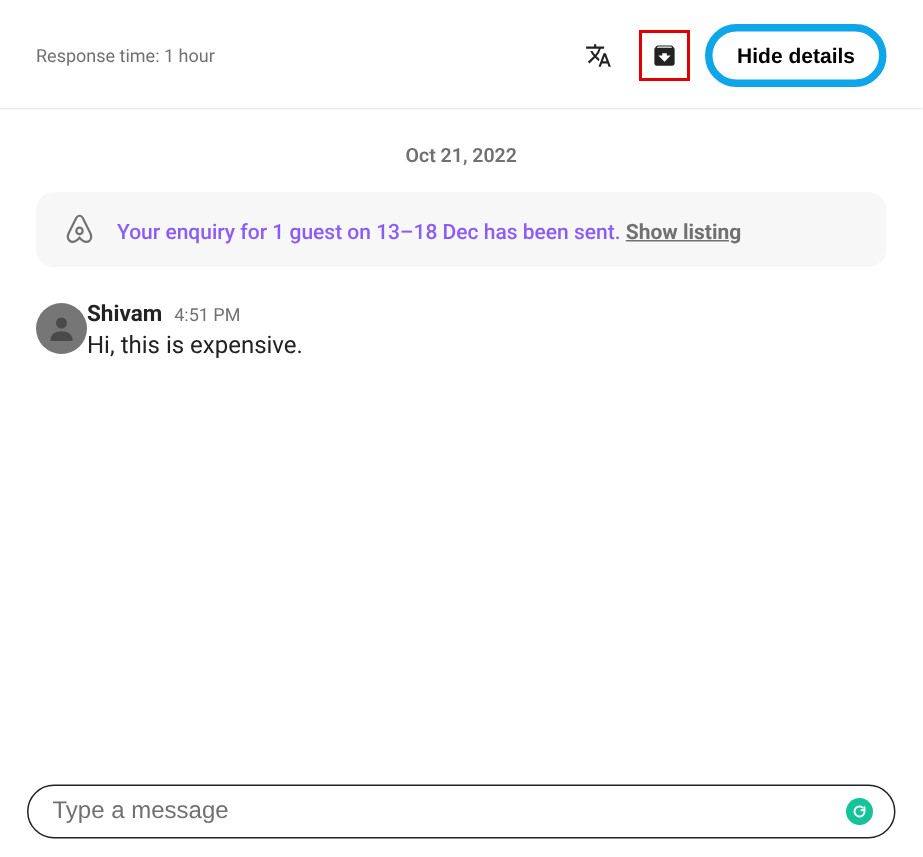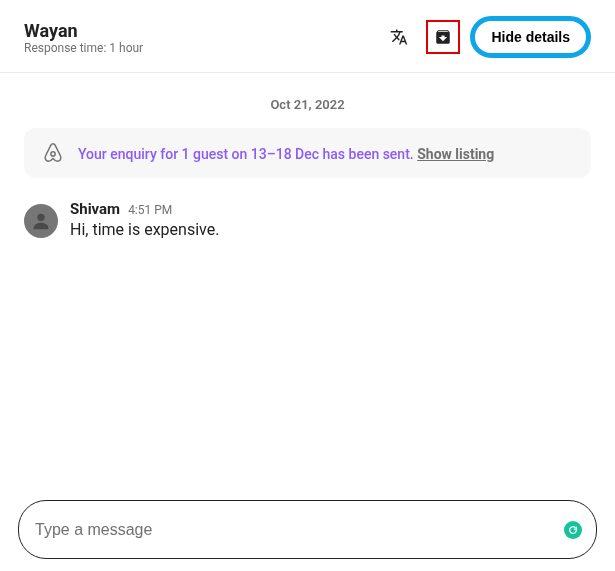--- a/index.html
+++ b/index.html
@@ -68,21 +68,21 @@
       gap: 14px;
       margin-bottom: 22px;
     }
     .enquiry-text { font-size: 14px; color: #8b5cf6; font-weight: 500; }
     .show-listing {
       color: #717171;
       text-decoration: underline;
       cursor: pointer;
       font-weight: 700;
     }
-    .msg-row { display: flex; gap: 12px; align-items: center; }
+    .msg-row { display: flex; align-items: flex-start; }
     .avatar {
       width: 34px;
       height: 34px;
       border-radius: 50%;
       background: #767676;
       display: flex;
       align-items: center;
       justify-content: center;
       flex-shrink: 0;
       margin-top: 2px;
@@ -94,21 +94,21 @@
     .msg-text { font-size: 16px; color: #222; margin-top: 2px; }
     .composer-wrap {
       position: absolute;
       bottom: 12px;
       left: 18px;
       right: 18px;
     }
     .composer {
       border: 1.5px solid #222;
       border-radius: 28px;
-      height: 59px;
+      height: 36px;
       display: flex;
       align-items: center;
       padding: 0 44px 0 16px;
       position: relative;
     }
     .composer input {
       border: none;
       outline: none;
       width: 100%;
       font-size: 16px;
@@ -128,21 +128,20 @@
       display: flex;
       align-items: center;
       justify-content: center;
     }
   </style>
 </head>
 <body>
 
 <div class="header">
   <div class="header-left">
-    <div class="host-name">Wayan</div>
     <div class="response-time">Response time: 1 hour</div>
   </div>
   <div class="header-actions">
     <div class="icon-btn">
       <svg width="18" height="18" viewBox="0 0 24 24" fill="#222">
         <path d="M12.87 15.07l-2.54-2.51.03-.03A17.52 17.52 0 0 0 14.07 6H17V4h-7V2H8v2H1v2h11.17C11.5 7.92 10.44 9.75 9 11.35 8.07 10.32 7.3 9.19 6.69 8h-2c.73 1.63 1.73 3.17 2.98 4.56l-5.09 5.02L4 19l5-5 3.11 3.11.76-2.04zM18.5 10h-2L12 22h2l1.12-3h4.75L21 22h2l-4.5-12zm-2.62 7l1.62-4.33L19.12 17h-3.24z"></path>
       </svg>
     </div>
     <div class="highlight-box">
       <div class="icon-btn">
@@ -173,21 +172,21 @@
       <svg width="22" height="22" viewBox="0 0 24 24" fill="#4a4a4a">
         <circle cx="12" cy="8" r="4"></circle>
         <path d="M12 14c-4.5 0-8 2.5-8 6v1h16v-1c0-3.5-3.5-6-8-6z"></path>
       </svg>
     </div>
     <div class="msg-body">
       <div class="msg-header">
         <span class="msg-sender">Shivam</span>
         <span class="msg-time">4:51 PM</span>
       </div>
-      <div class="msg-text">Hi, time is expensive.</div>
+      <div class="msg-text">Hi, this is expensive.</div>
     </div>
   </div>
 </div>
 
 <div class="composer-wrap">
   <div class="composer">
     <input type="text" placeholder="Type a message" style="">
     <div class="grammarly">
       <svg width="10" height="10" viewBox="0 0 24 24" fill="none" stroke="#fff" stroke-width="3" stroke-linecap="round">
         <path d="M20 12a8 8 0 1 1-3-6.2"></path>

